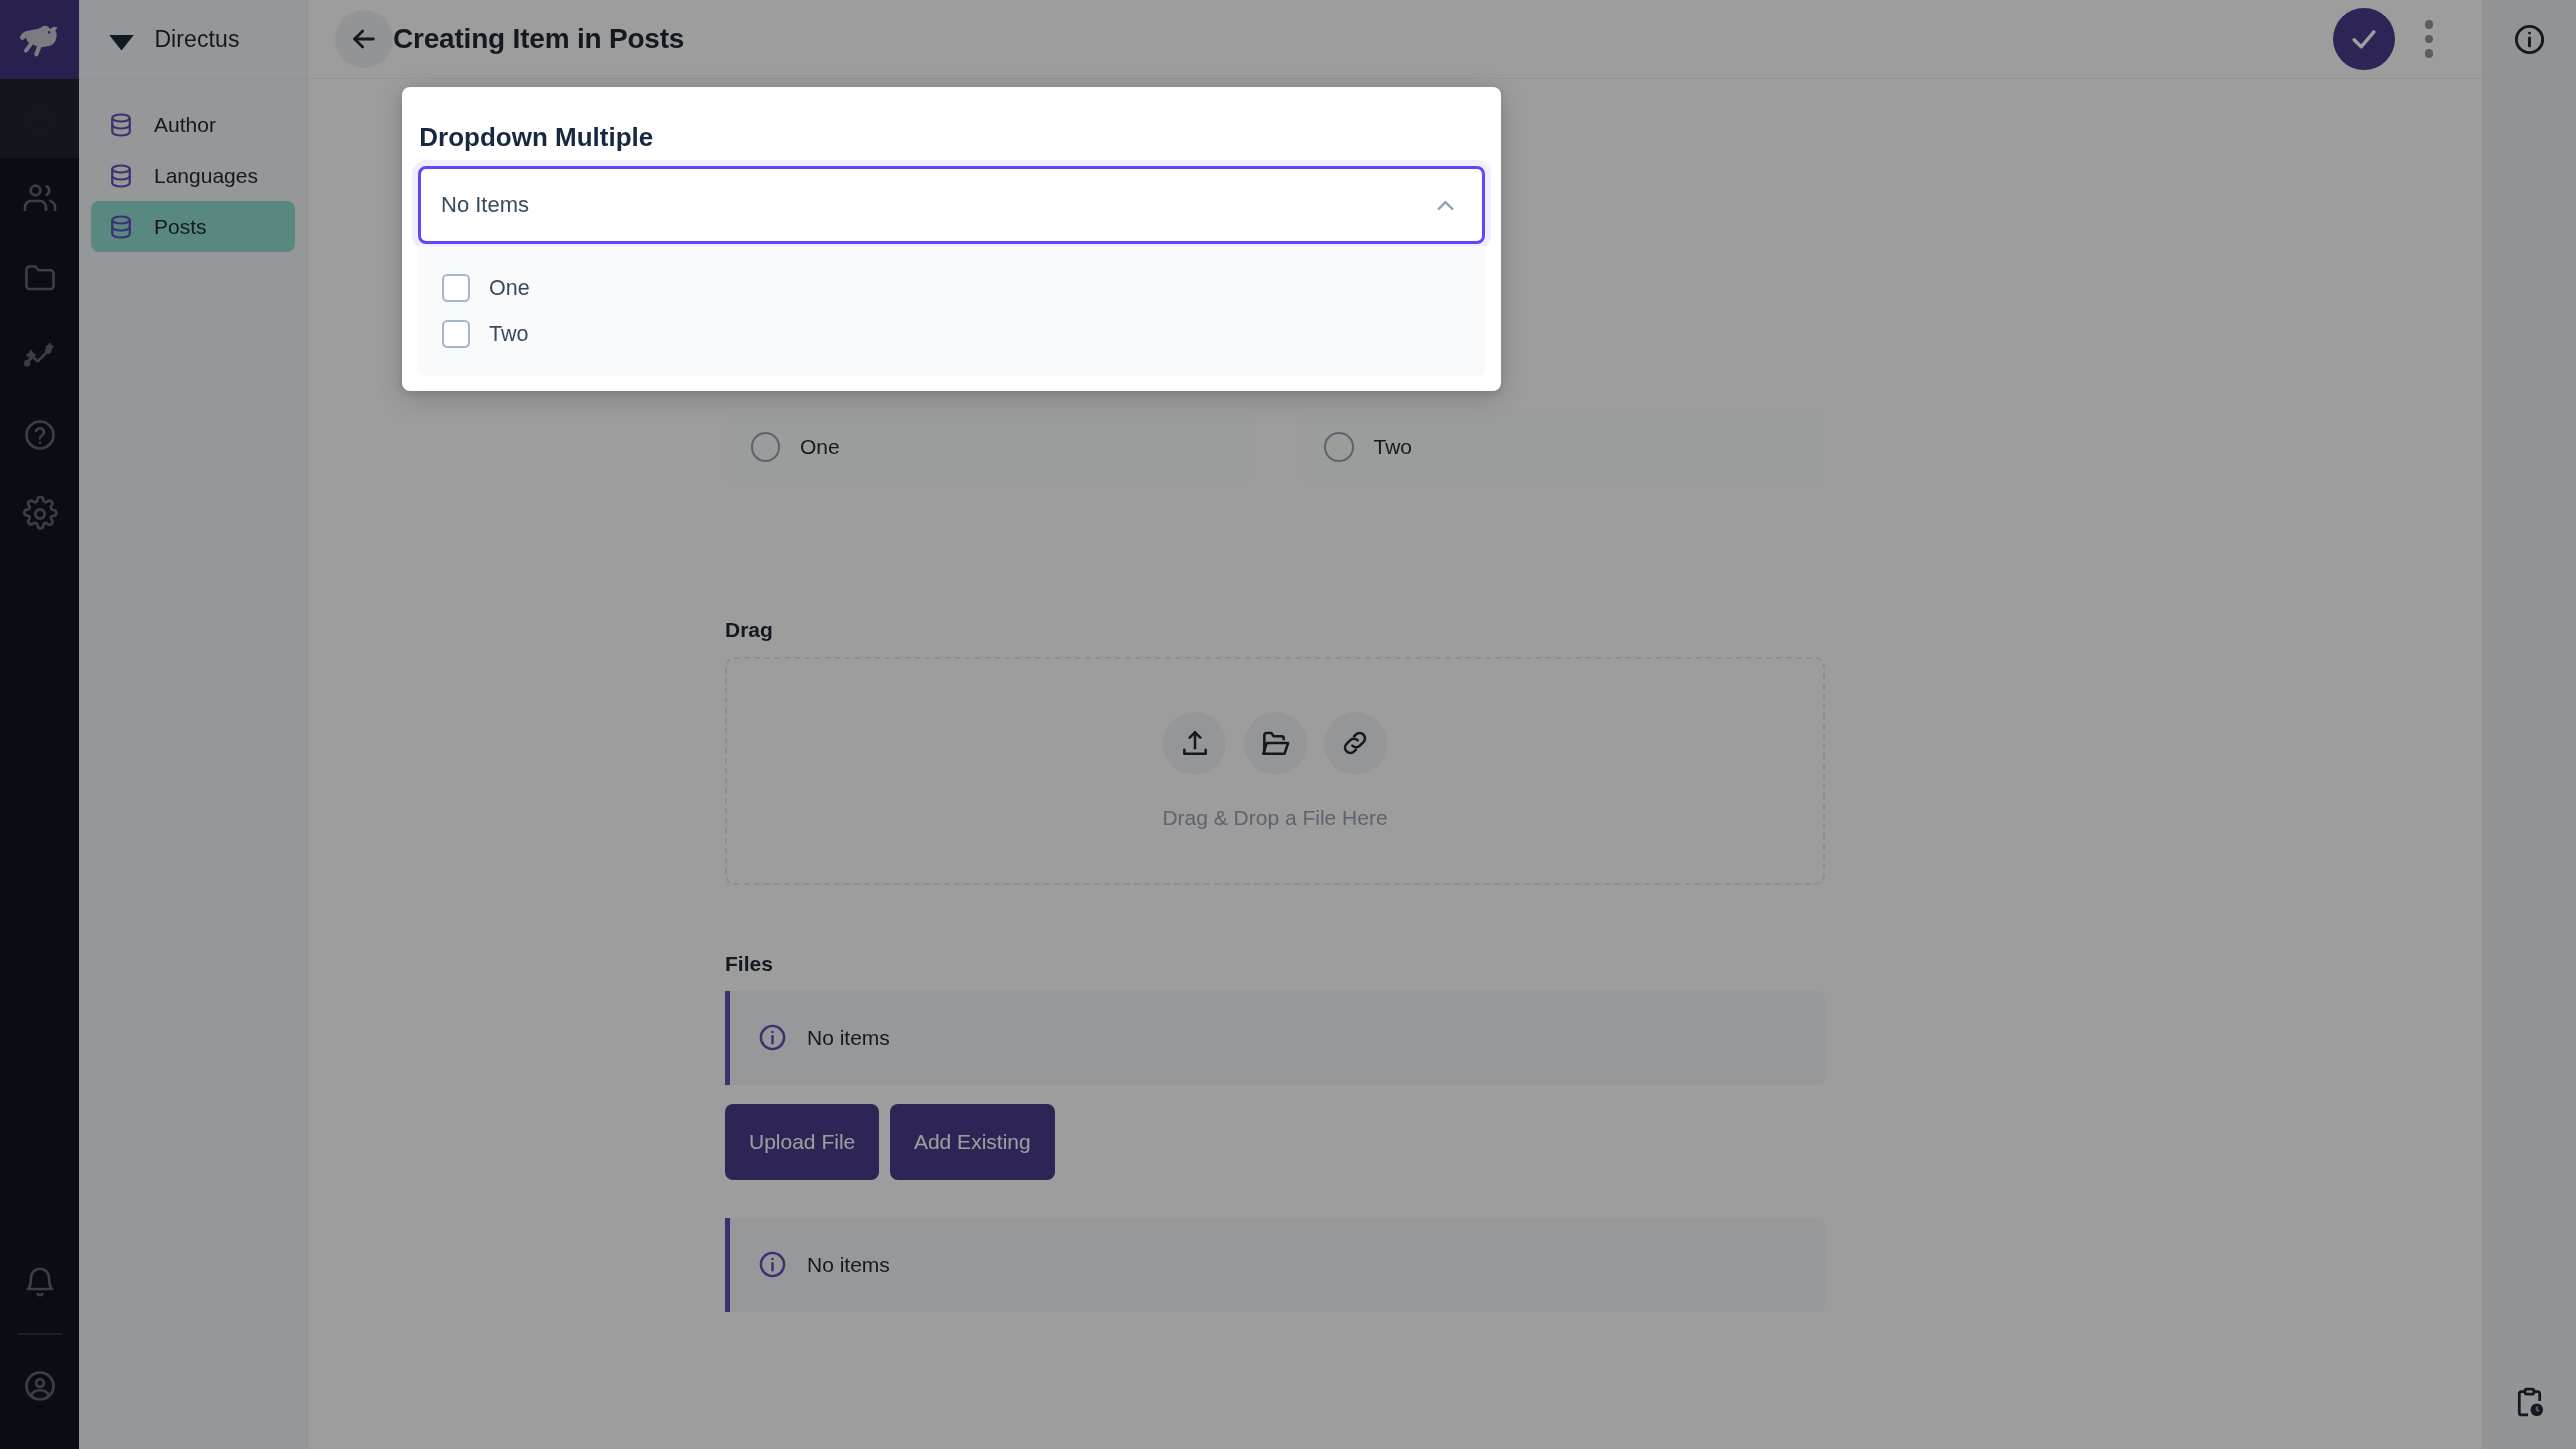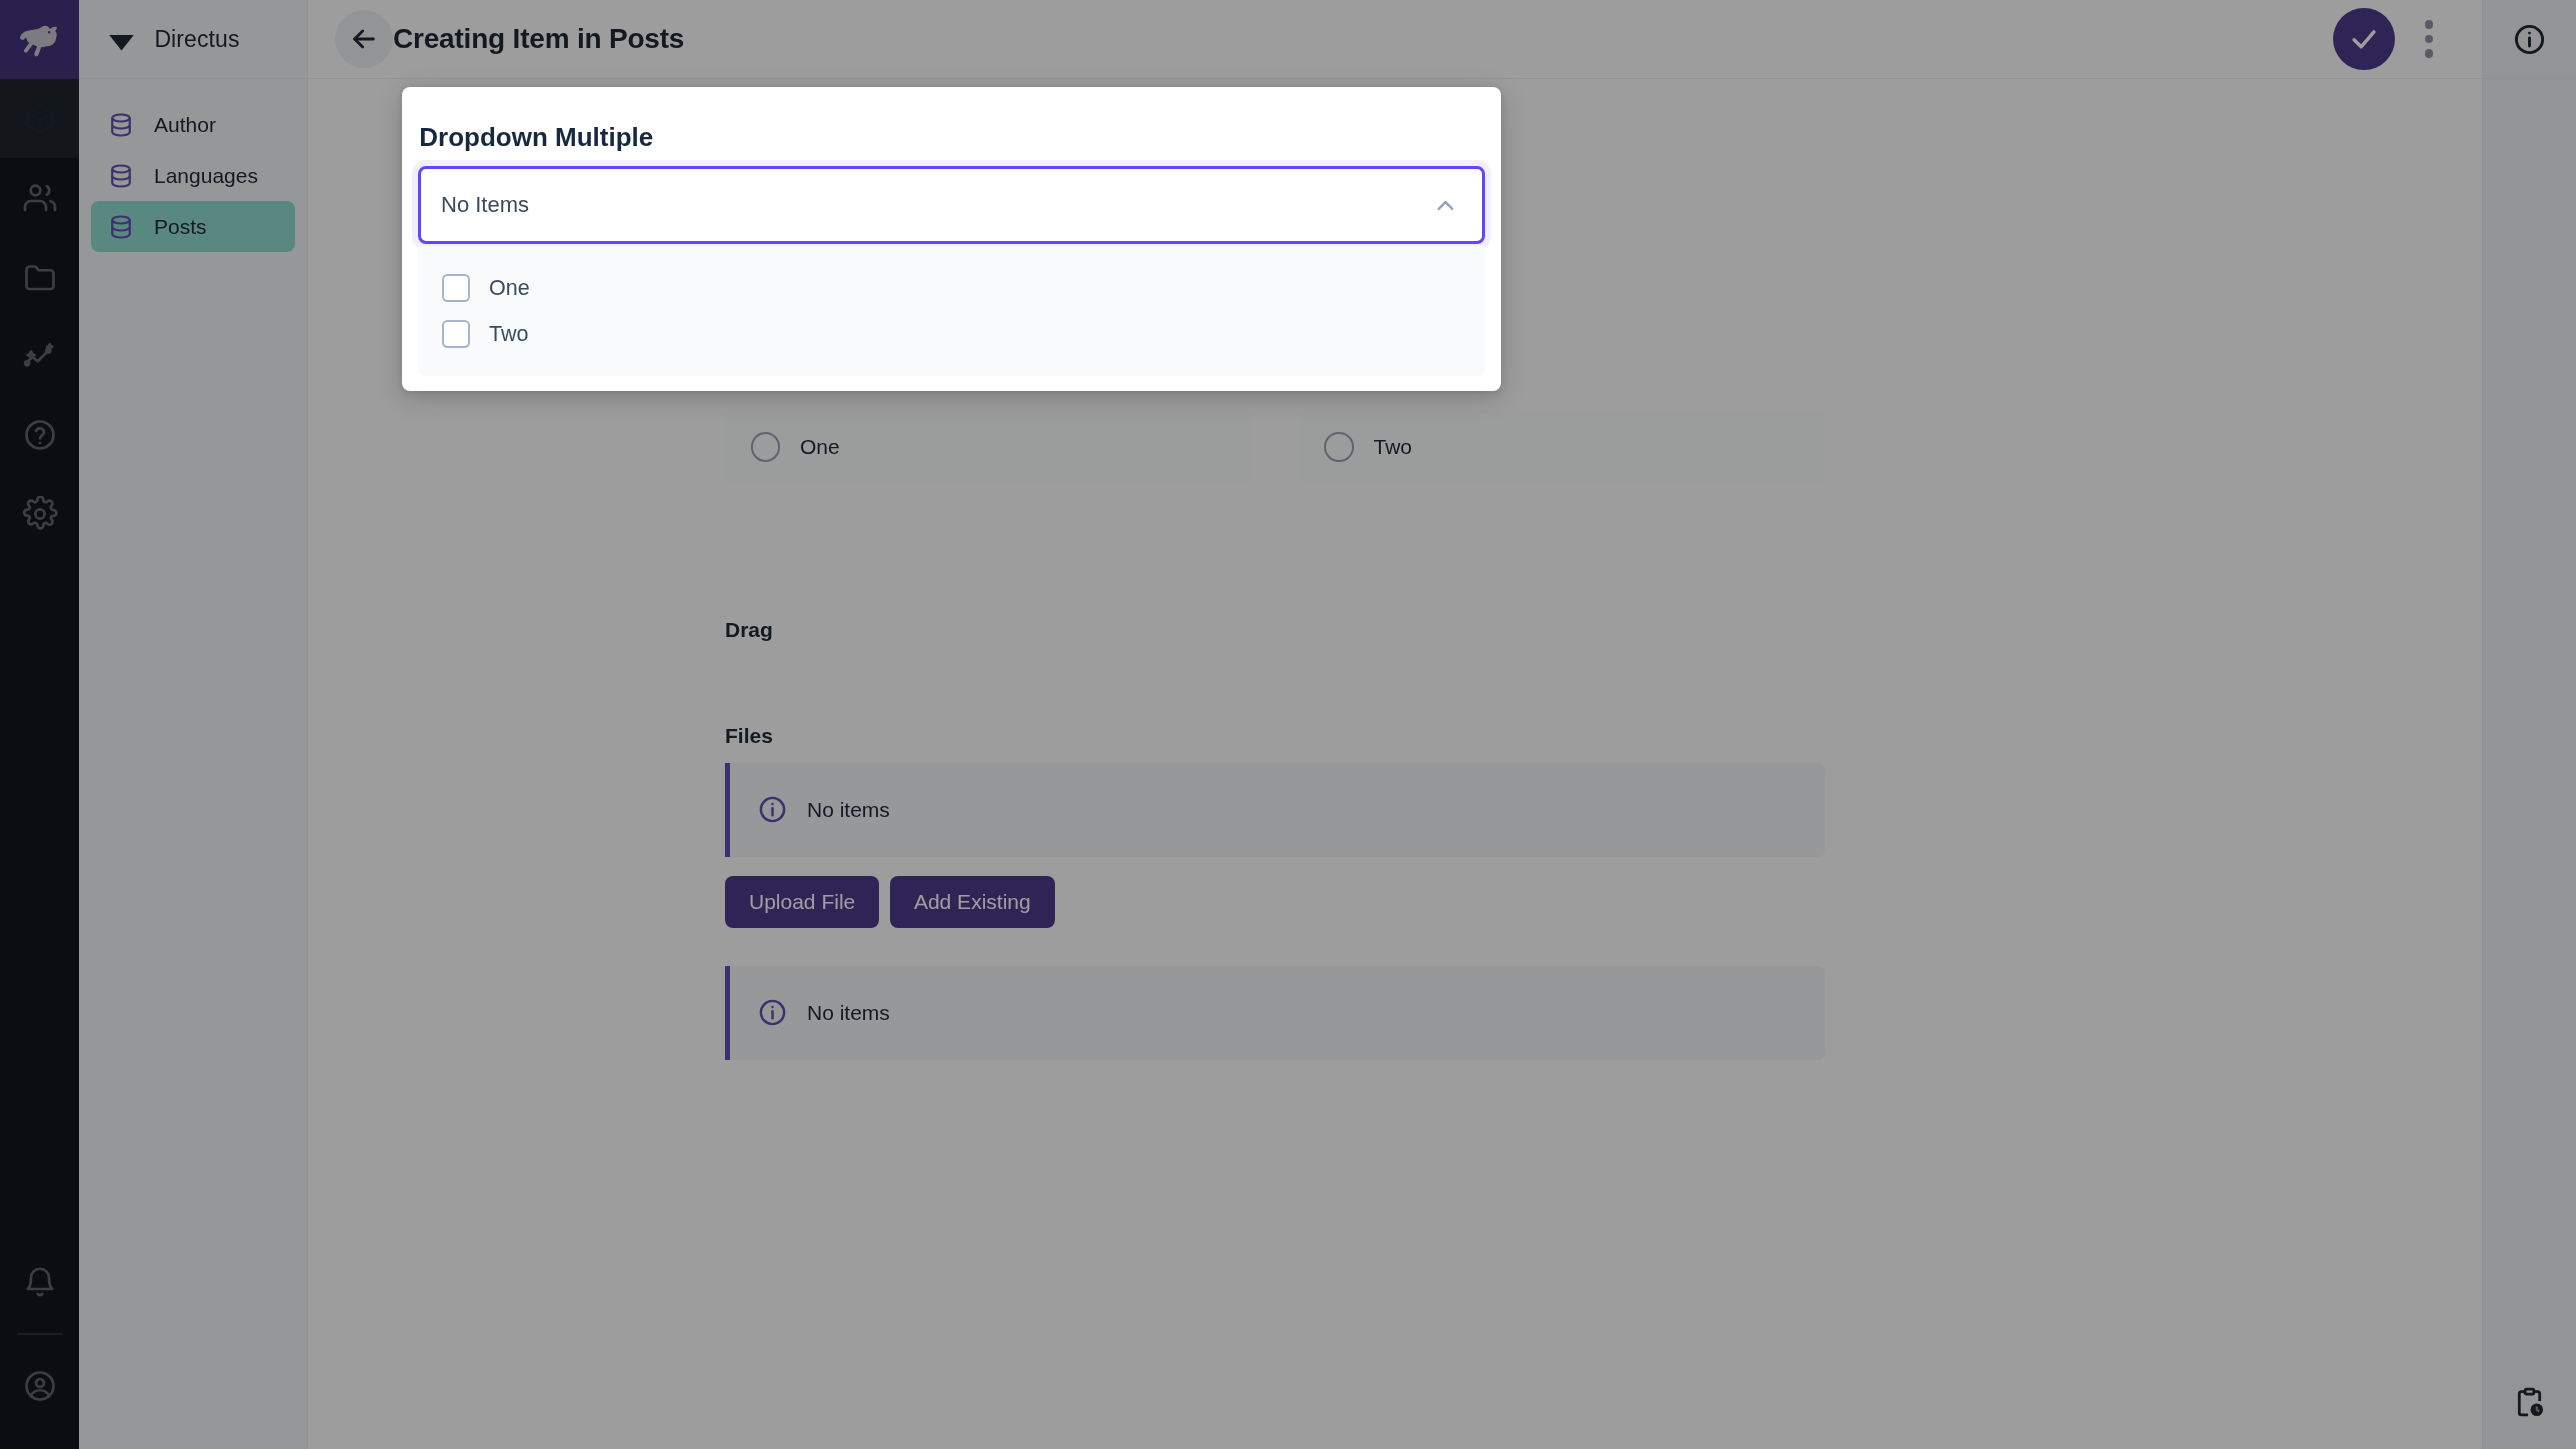--- a/index.html
+++ b/index.html
@@ -195,21 +195,21 @@
     border-radius: 0 6.7px 6.7px 0;
     display: flex; align-items: center; gap: 19px;
     padding-left: 27px;
   }
   .notice-icon { width: 31px; height: 31px; color: #6644ff; flex: 0 0 31px; }
   .notice-text { font-size: 21px; color: #172940; }
 
   
   .btn-row { display: flex; gap: 10.7px; margin-top: 19px; }
   .btn {
-    height: 52px; padding: 0 24px;
+    height: 76px; padding: 0 24px;
     border-radius: 8px;
     background: #4f33c4; color: #ffffff;
     font-size: 21px; font-weight: 400;
     display: flex; align-items: center; gap: 14.8px;
     border: none;
     font-family: "Liberation Sans", sans-serif;
   }
 
   .gap-sm { height: 38px; }
   .gap-md { height: 67px; }
@@ -441,20 +441,44 @@
             </div>
           </div>
 
           <div class="gap-md"></div>
 
 
           <div class="gap-md"></div>
 
           <div class="field">
             <div class="field-label">Drag</div>
+            <div class="dropzone">
+              <div class="dz-actions">
+                <div class="dz-btn">
+                  <svg width="32" height="32" viewBox="0 0 24 24" fill="none" stroke="#172940" stroke-width="1.9" stroke-linecap="round" stroke-linejoin="round">
+                    <path d="M12 16V4"></path>
+                      <path d="M8 8l4-4 4 4"></path>
+                      <path d="M4 17v3h16v-3"></path>
+                  </svg>
+                </div>
+                <div class="dz-btn">
+                  <svg width="32" height="32" viewBox="0 0 24 24" fill="none" stroke="#172940" stroke-width="1.9" stroke-linejoin="round">
+                    <path d="M4 20V6a1.5 1.5 0 0 1 1.5-1.5h3.8L11 7h6a1.5 1.5 0 0 1 1.5 1.5V10"></path>
+                      <path d="M3.2 20l2.6-8h16l-2.6 8z"></path>
+                  </svg>
+                </div>
+                <div class="dz-btn">
+                  <svg width="32" height="32" viewBox="0 0 24 24" fill="none" stroke="#172940" stroke-width="1.9" stroke-linecap="round">
+                    <path d="M10 14a4 4 0 0 0 5.7 0l2.6-2.6a4 4 0 1 0-5.7-5.7L11.3 7"></path>
+                      <path d="M14 10a4 4 0 0 0-5.7 0l-2.6 2.6a4 4 0 1 0 5.7 5.7L12.7 17"></path>
+                  </svg>
+                </div>
+              </div>
+              <div class="dz-text">Drag &amp; Drop a File Here</div>
+            </div>
           </div>
 
           <div class="gap-md"></div>
 
           <div class="field">
             <div class="field-label">Files</div>
             <div class="notice">
               <svg class="notice-icon" viewBox="0 0 24 24" fill="none" stroke="#6644ff" stroke-width="1.9" stroke-linecap="round">
                 <circle cx="12" cy="12" r="9"></circle>
                   <path d="M12 11v5.5"></path>

